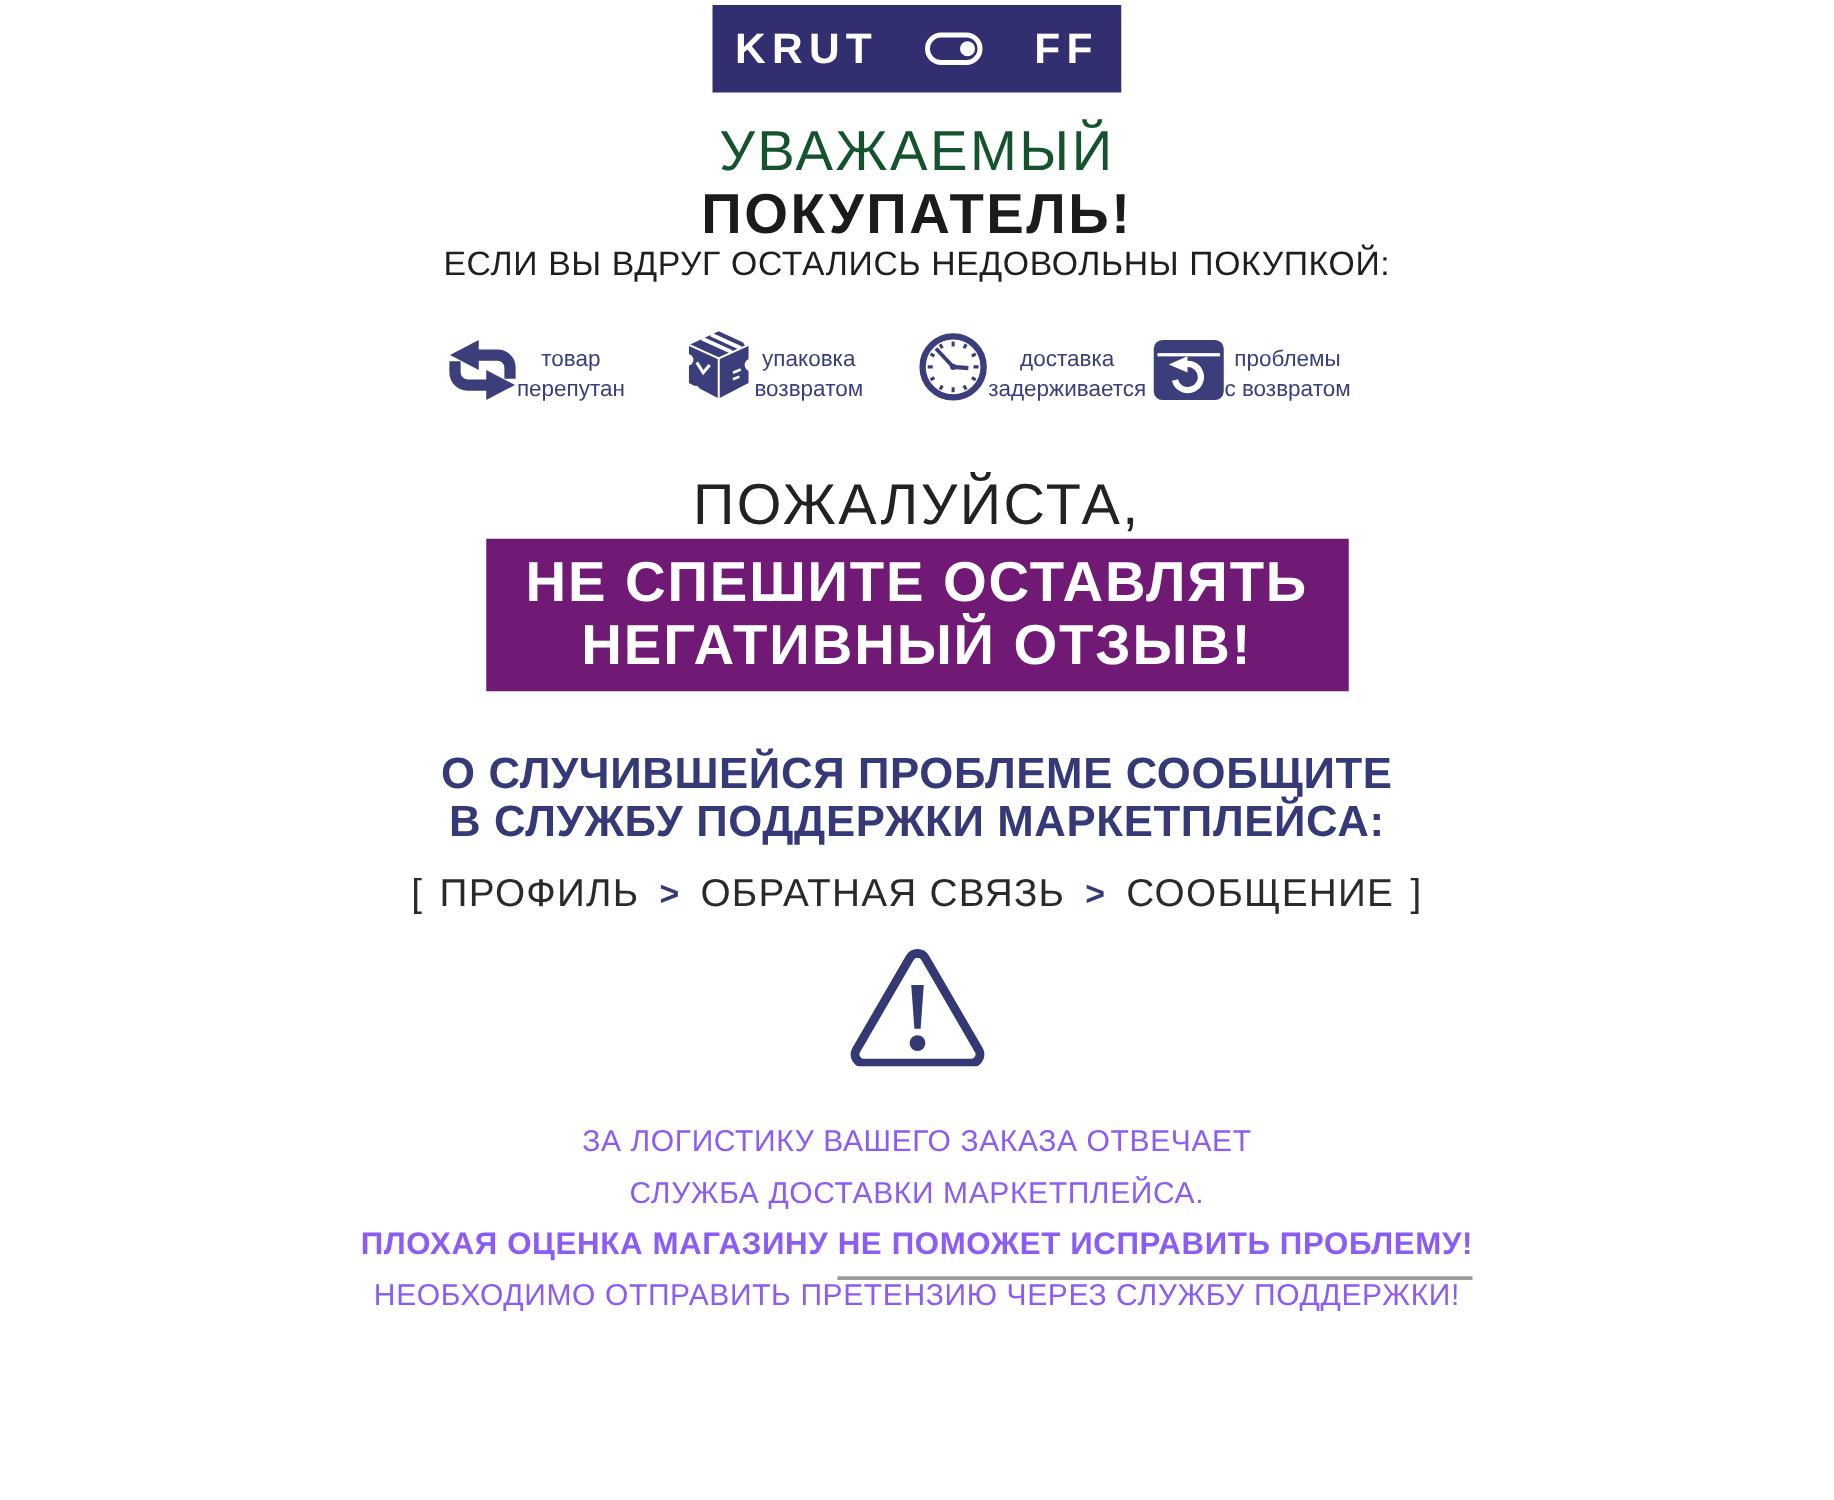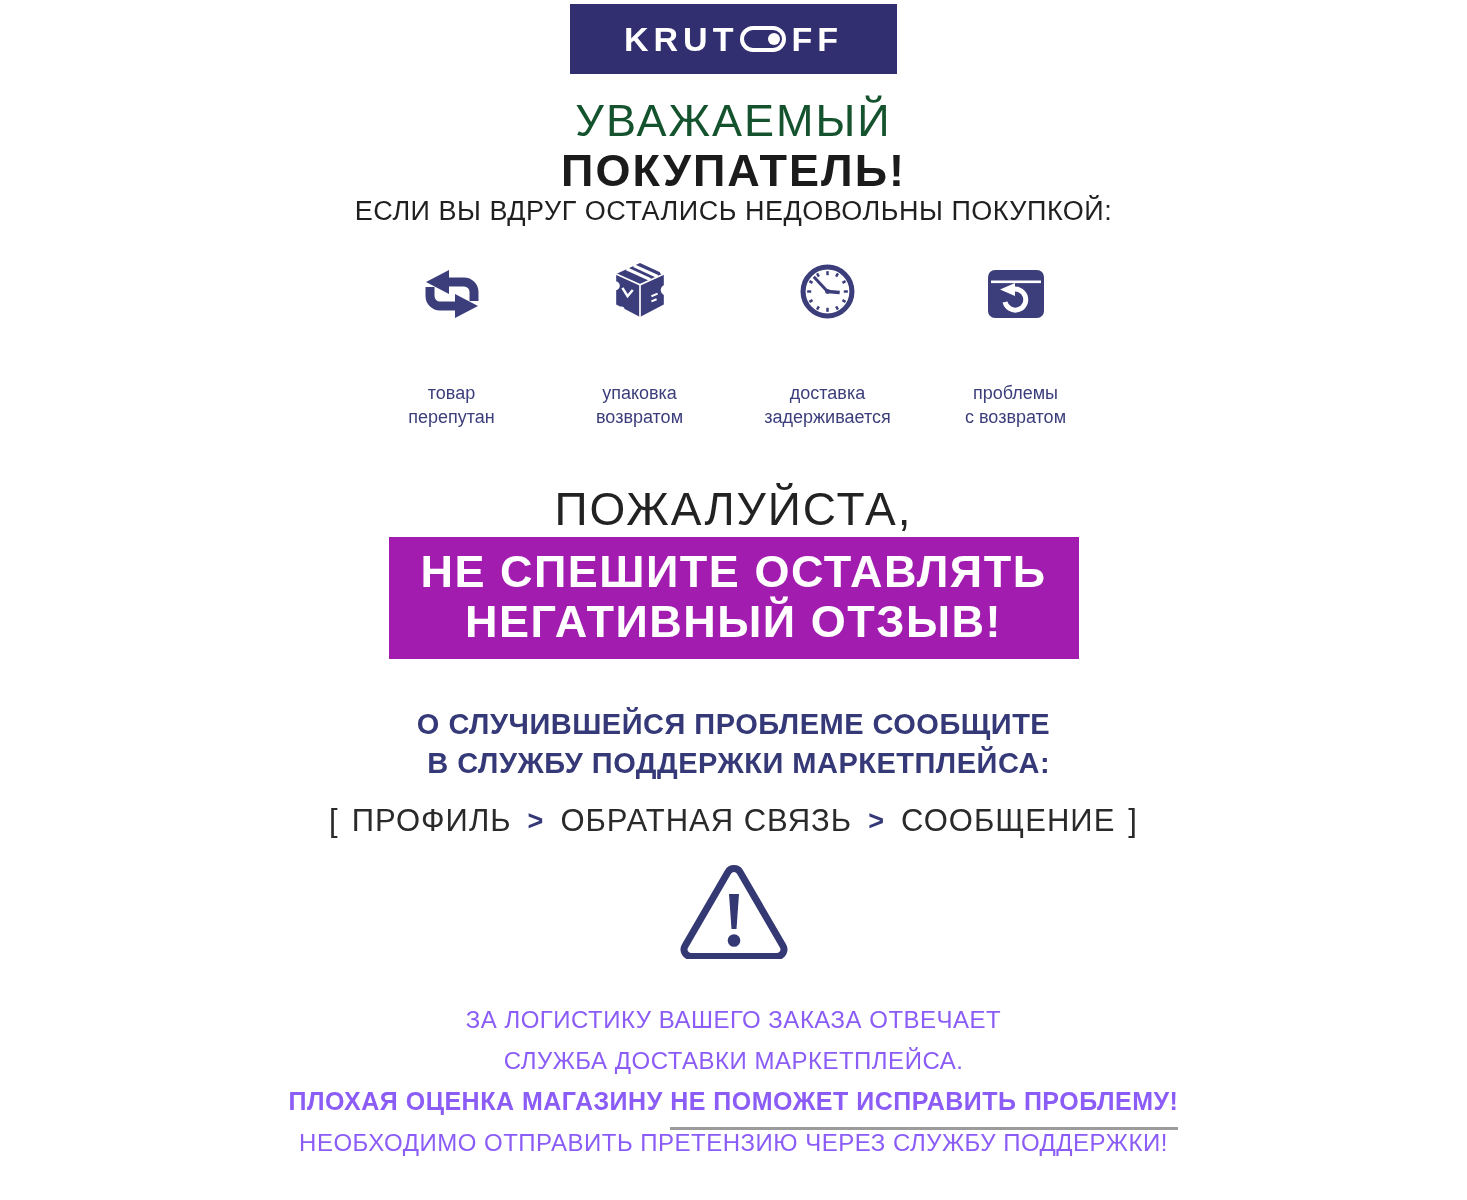--- a/index.html
+++ b/index.html
@@ -5,44 +5,44 @@
   html,body{margin:0;padding:0;}
   body{
     width:1467px;height:1200px;background:#ffffff;
     font-family:"Liberation Sans",sans-serif;
     overflow:hidden;
   }
   .page{width:1467px;height:1200px;position:relative;display:flex;flex-direction:column;align-items:center;}
 
   
   .logo{margin-top:4px;width:327px;height:70px;background:#312F6F;display:flex;align-items:center;justify-content:center;}
-  .logo-text{color:#ffffff;font-weight:bold;font-size:34px;letter-spacing:5px;display:flex;align-items:center;}
+  .logo-text{color:#ffffff;font-weight:bold;font-size:34px;letter-spacing:5px;display:flex;align-items:center;gap:36px;}
   .toggle-o{display:inline-block;width:46px;height:26px;border:4.5px solid #ffffff;border-radius:18px;position:relative;margin:0 5px 0 2px;box-sizing:border-box;}
   .toggle-o .knob{position:absolute;right:2.5px;top:2.5px;width:12px;height:12px;border-radius:50%;background:#ffffff;}
 
   
   .h-light{margin-top:22px;font-size:45px;line-height:50px;color:#14532d;font-weight:300;letter-spacing:2px;text-align:center;}
   .h-bold{font-size:45px;line-height:50px;color:#1b1b1b;font-weight:800;letter-spacing:2px;text-align:center;}
 
   .intro{font-size:27px;line-height:30px;color:#1f1f1f;letter-spacing:0.5px;text-align:center;}
 
   
   .issues{margin-top:36px;display:flex;justify-content:center;gap:0;}
-  .issue{width:188px;display:flex;flex-direction:column;align-items:center;gap:48px;}
+  .issue{width:188px;display:flex;flex-direction:row;align-items:center;}
   .issue .icon{height:58px;display:flex;align-items:flex-end;justify-content:center;}
   .issue .cap{margin-top:13px;font-size:18px;line-height:24px;color:#3B3E7B;text-align:center;}
 
   
   .plea-lead{margin-top:54px;font-size:46px;line-height:52px;color:#222222;font-weight:300;letter-spacing:2px;text-align:center;}
-  .banner{margin-top:2px;width:690px;background:#a21caf;padding:10px 0 12px 0;display:flex;flex-direction:column;align-items:center;}
+  .banner{margin-top:2px;width:690px;background:#701a75;padding:10px 0 12px 0;display:flex;flex-direction:column;align-items:center;}
   .banner .bline{color:#ffffff;font-weight:800;font-size:45px;line-height:50px;letter-spacing:1.5px;text-align:center;}
 
   
   .support{margin-top:46px;text-align:center;}
-  .support .sline{font-size:29px;line-height:39px;color:#353977;font-weight:800;letter-spacing:0.5px;text-align:right;}
+  .support .sline{font-size:35px;line-height:39px;color:#353977;font-weight:800;letter-spacing:0.5px;}
 
   
   .crumb{margin-top:20px;font-size:31px;line-height:36px;color:#2a2a2a;display:flex;align-items:center;letter-spacing:1px;}
   .crumb .piece{margin:0 7px;}
   .crumb .sep{color:#353977;font-weight:800;margin:0 9px;font-size:27px;}
   .crumb .bracket{color:#2a2a2a;margin:0 6px;}
 
   
   .tri-wrap{margin-top:24px;height:94px;display:flex;justify-content:center;}
 

